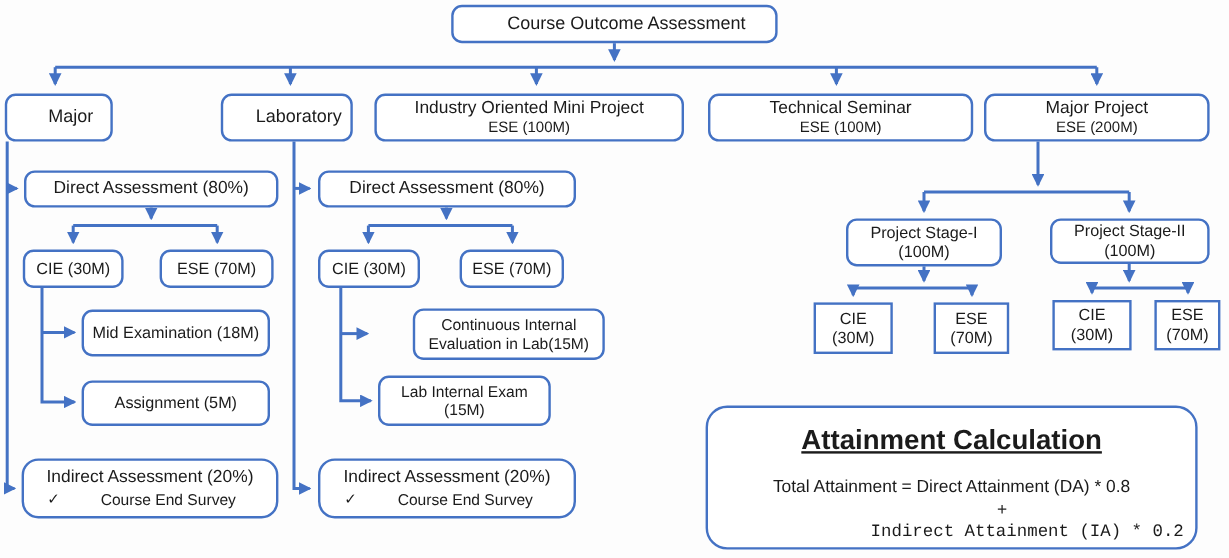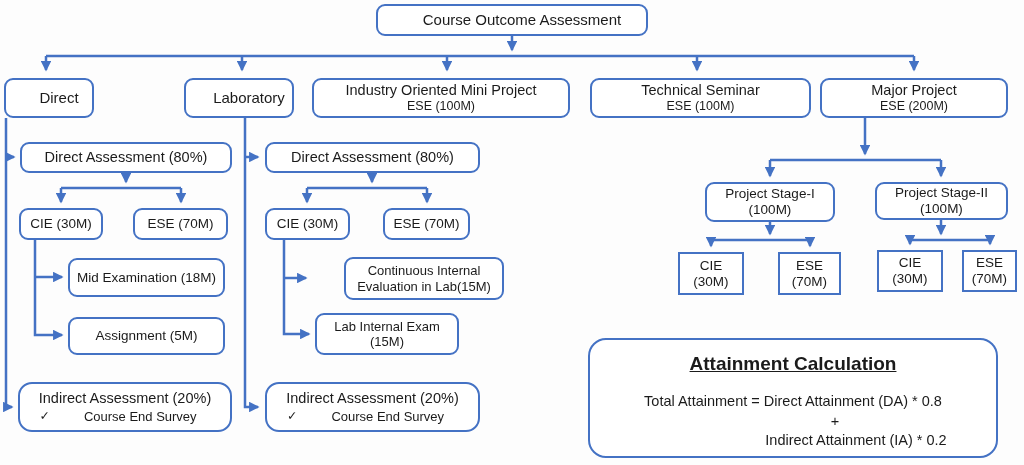--- a/index.html
+++ b/index.html
@@ -19,24 +19,24 @@
     text-align:center;line-height:1.18;
   }
   .node .sub{font-size:12.5px;}
   .r12{border-radius:0;}
   .r14{border-radius:14px;}
   .r18{border-radius:18px;}
   .fs15{font-size:15px;padding-left:20px;} .fs145{font-size:14.5px;} .fs135{font-size:13.5px;align-items:center;} .fs13{font-size:13px;}
   .check-row{display:flex;align-items:center;justify-content:center;font-size:13px;margin-top:2px;}
   .check-row .check{margin-right:20px;position:relative;left:-14px;font-size:12.5px;}
   #attainment{justify-content:flex-start;padding-top:13px;}
-  #attainment .att-title{font-size:19px;font-weight:bold;text-decoration:underline;}
+  #attainment .att-title{font-size:23px;font-weight:bold;text-decoration:underline;}
   #attainment .formula{margin-top:17px;font-size:14.5px;line-height:1.32;}
   #attainment .plus{position:relative;left:42px;}
-  #attainment .ia-line{position:relative;left:63px;}
+  #attainment .ia-line{position:relative;left:63px;font-family:Liberation Mono, monospace;}
 </style>
 </head>
 <body>
 
 <div id="canvas">
 
   <svg class="wires" width="1024" height="465" viewBox="0 0 1024 465">
     <defs>
       <marker id="arw" viewBox="0 0 10 10" refX="8.5" refY="5" markerWidth="4.2" markerHeight="4.2" orient="auto-start-reverse">
         <path d="M0 0 L10 5 L0 10 Z" fill="#4472C4"></path>
@@ -83,21 +83,21 @@
       <path d="M910 240 V244" marker-end="url(#arw)"></path>
       <path d="M990 240 V244" marker-end="url(#arw)"></path>
     </g>
   </svg>
 
   <div class="node fs15" style="left:376px;top:4px;width:272px;height:32px;">
     <span>Course Outcome Assessment</span>
   </div>
 
   <div class="node fs15" style="left:4px;top:78px;width:90px;height:40px;">
-    <span>Direct</span>
+    <span>Major</span>
   </div>
   <div class="node fs15" style="left:184px;top:78px;width:110px;height:40px;">
     <span>Laboratory</span>
   </div>
   <div class="node fs145" style="left:312px;top:78px;width:258px;height:40px;">
     <span>Industry Oriented Mini Project</span>
     <span class="sub">ESE (100M)</span>
   </div>
   <div class="node fs145" style="left:590px;top:78px;width:221px;height:40px;">
     <span>Technical Seminar</span>

